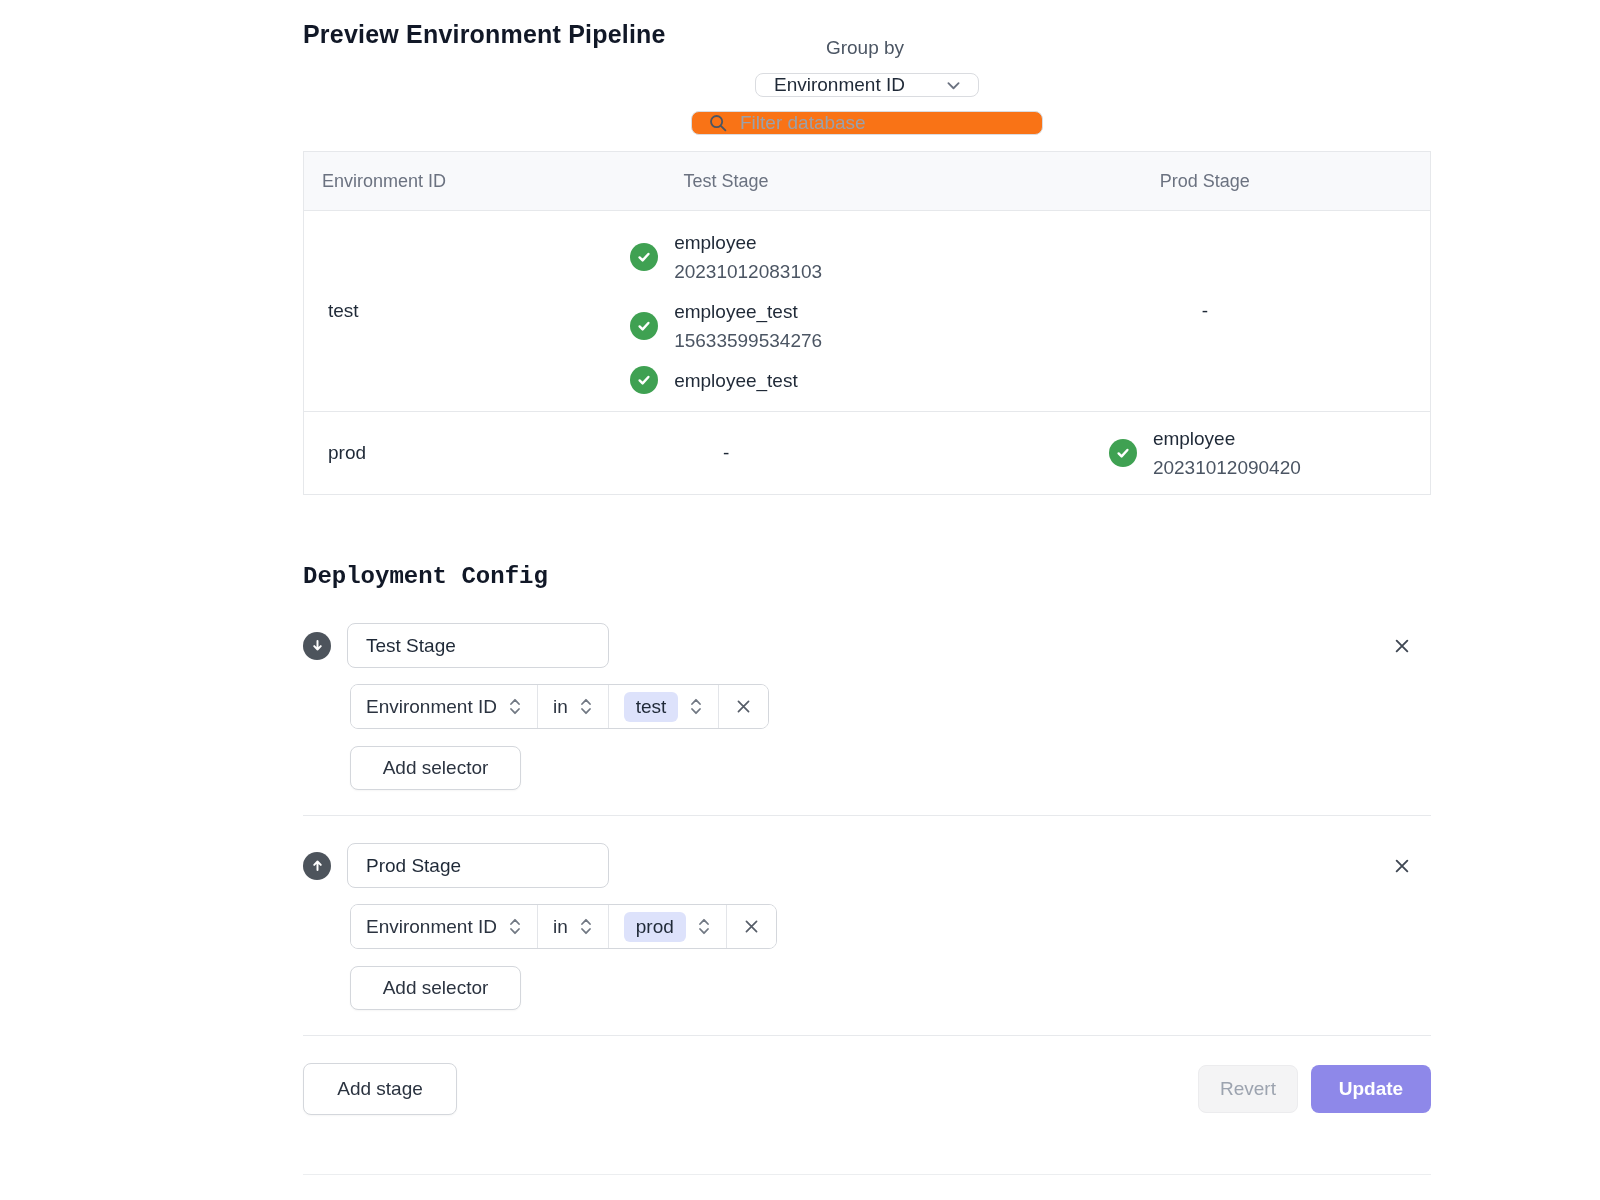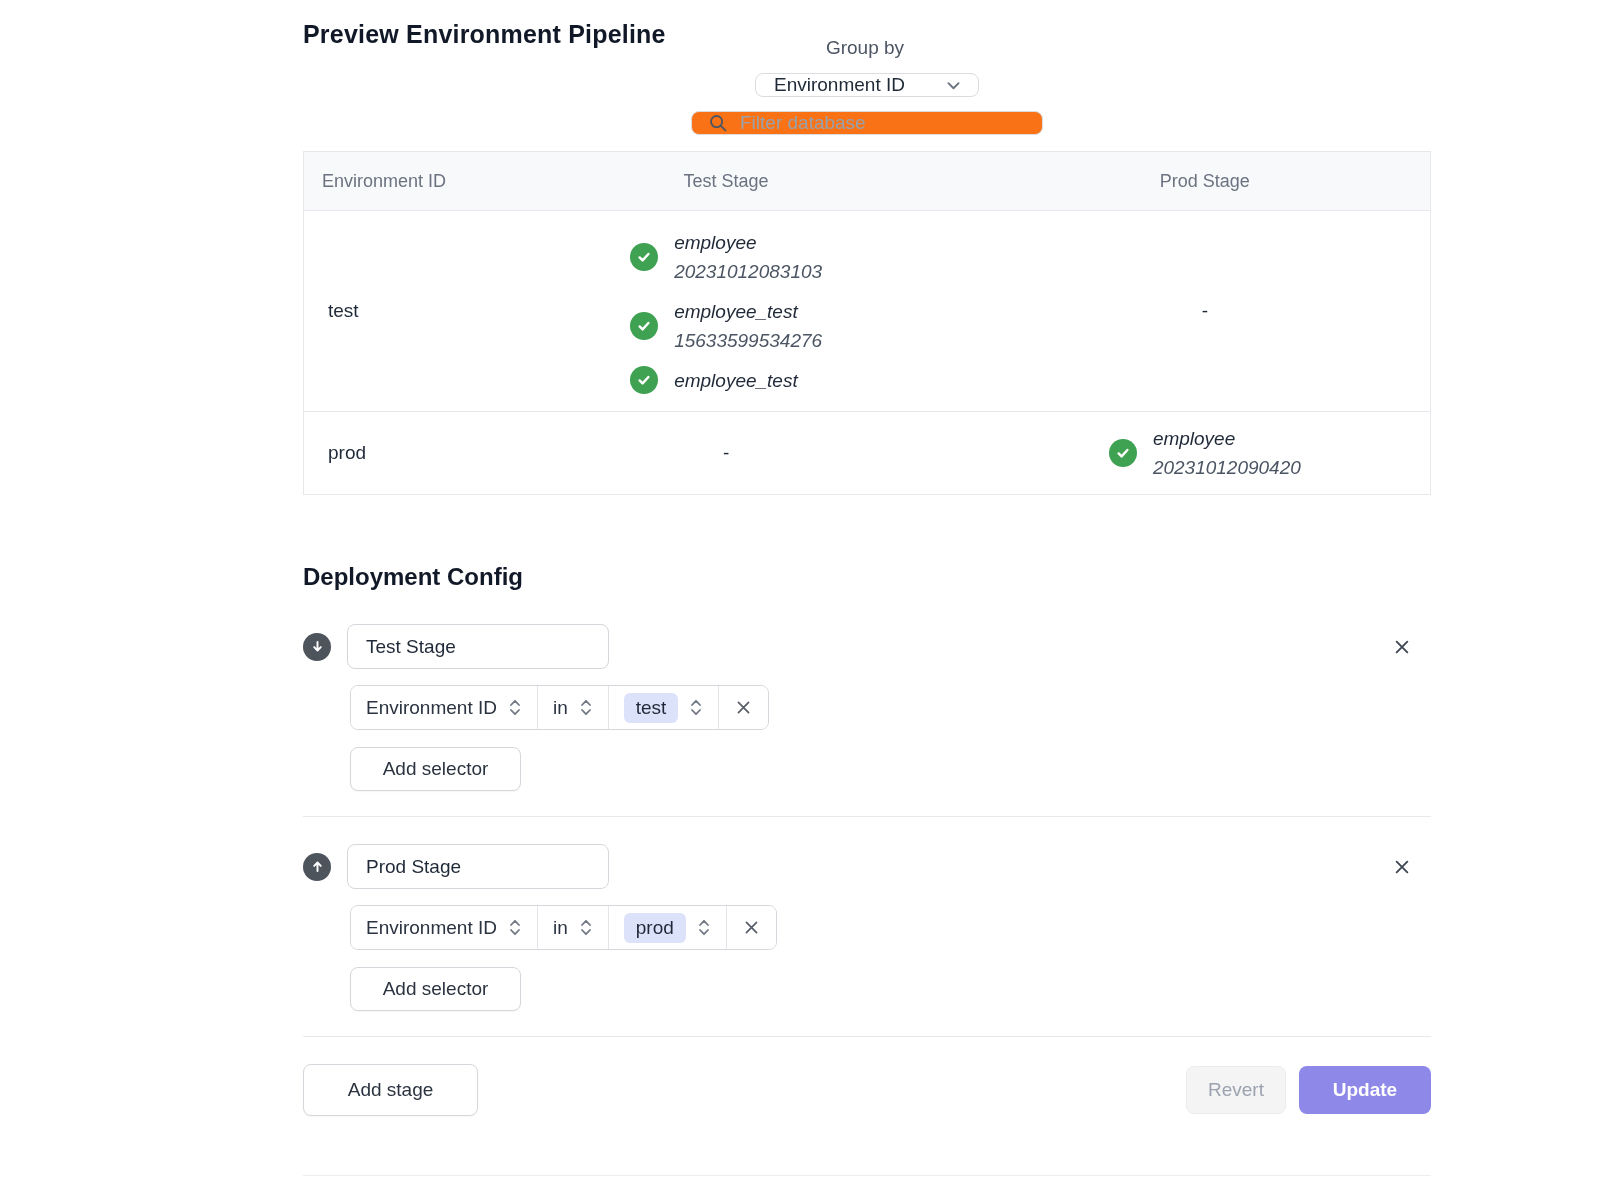--- a/index.html
+++ b/index.html
@@ -44,31 +44,31 @@
   }
   th.col-env { width: 15%; text-align: left; padding-left: 18px; }
   th.col-test { width: 45%; text-align: center; }
   th.col-prod { width: 40%; text-align: center; }
   table.pipeline td { vertical-align: middle; font-size: 19px; color: #1f2937; }
   tr.row-test td { height: 201px; border-bottom: 1px solid #e6e8eb; }
   tr.row-prod td { height: 83px; }
   td.env-cell { padding-left: 24px; text-align: left; }
   td.center-cell { text-align: center; }
   .task-list { display: inline-flex; flex-direction: column; align-items: flex-start; gap: 11px; }
-  .task { display: flex; align-items: center; gap: 16px; text-align: left; font-style: italic; }
+  .task { display: flex; align-items: center; gap: 16px; text-align: left; }
   .check-circle {
     width: 28px; height: 28px; border-radius: 50%; background: #3fa152;
     display: inline-flex; align-items: center; justify-content: center; flex: none;
   }
   .task-name { font-size: 19px; color: #1f2937; line-height: 29px; }
   .task-version { font-size: 19px; color: #4b5563; line-height: 29px; }
   .task-version:empty { display: none; }
 
   
-  .section-title { margin-top: 68px; font-size: 24px; font-weight: 700; color: #111827; }
+  .section-title { margin-top: 68px; font-size: 24px; font-weight: 700; color: #111827; font-family: Liberation Mono, monospace; }
   .stage-section { margin-top: 33px; }
   .stage-header-row { display: flex; align-items: center; justify-content: space-between; }
   .stage-left { display: flex; align-items: center; gap: 16px; }
   .dir-circle {
     width: 28px; height: 28px; border-radius: 50%; background: #4d545c;
     display: inline-flex; align-items: center; justify-content: center; flex: none;
   }
   .stage-name-input {
     width: 262px; height: 45px; border: 1px solid #d4d7dc; border-radius: 8px;
     padding: 0 18px; font-size: 19px; color: #1f2937; font-family: inherit; outline: none;
@@ -95,28 +95,28 @@
     background: #fff; border: 1px solid #d4d7dc; border-radius: 8px;
     font-size: 19px; color: #2b3340; font-family: inherit; cursor: pointer;
     box-shadow: 0 1px 2px rgba(0,0,0,.04);
   }
   .add-selector-btn { margin: 17px 0 0 47px; width: 171px; height: 44px; }
   .divider { border: none; border-top: 1px solid #e7e9ec; margin-top: 25px; }
   .stage-section.second { margin-top: 27px; }
 
   
   .footer-row { margin-top: 27px; display: flex; align-items: center; justify-content: space-between; }
-  .add-stage-btn { width: 175px; height: 52px; }
+  .add-stage-btn { width: 154px; height: 52px; }
   .footer-right { display: flex; align-items: center; gap: 13px; }
   .revert-btn {
     width: 100px; height: 48px; border: 1px solid #ececee; border-radius: 8px;
     background: #f4f4f5; color: #9ca3af; font-size: 19px; font-family: inherit; cursor: default;
   }
   .update-btn {
-    width: 132px; height: 48px; border: none; border-radius: 8px;
+    width: 120px; height: 48px; border: none; border-radius: 8px;
     background: #8e88e9; color: #ffffff; font-size: 19px; font-weight: 600;
     font-family: inherit; cursor: pointer;
   }
   .bottom-divider { border: none; border-top: 1px solid #eceef0; margin-top: 59px; }
 </style>
 </head>
 <body>
 
 <div class="container">
 

